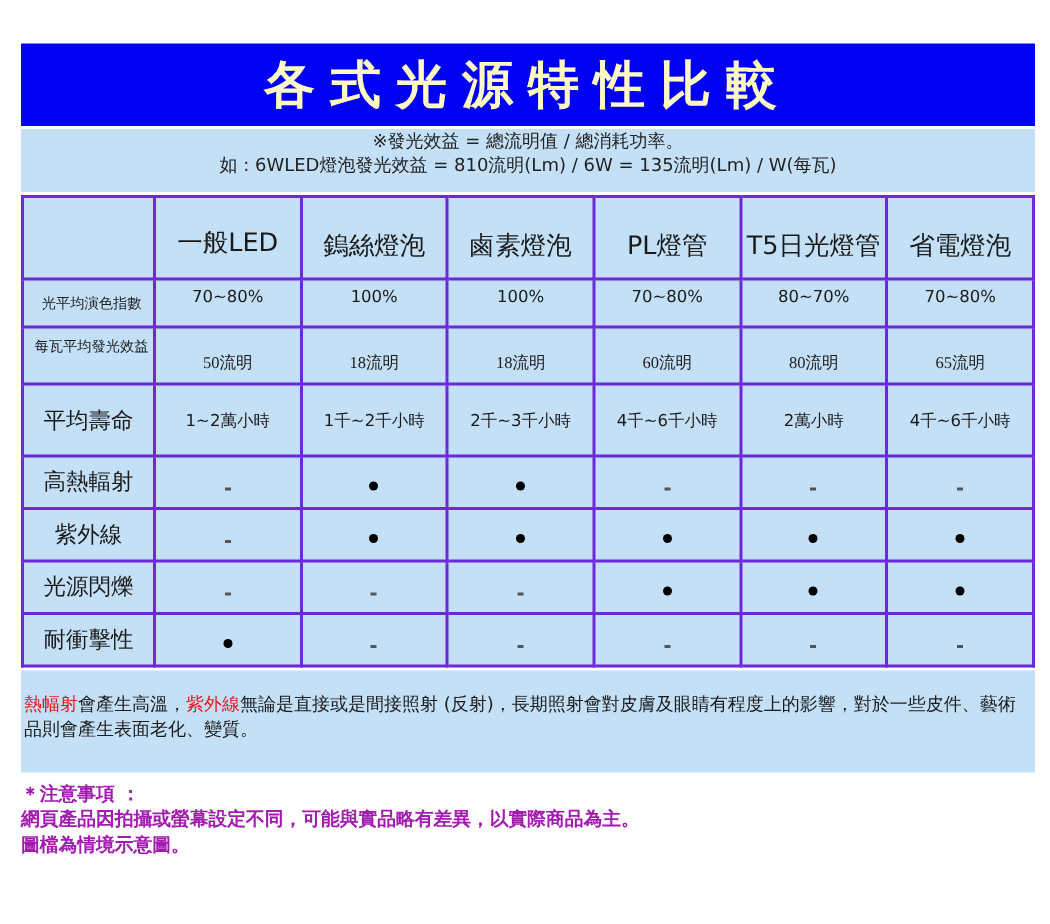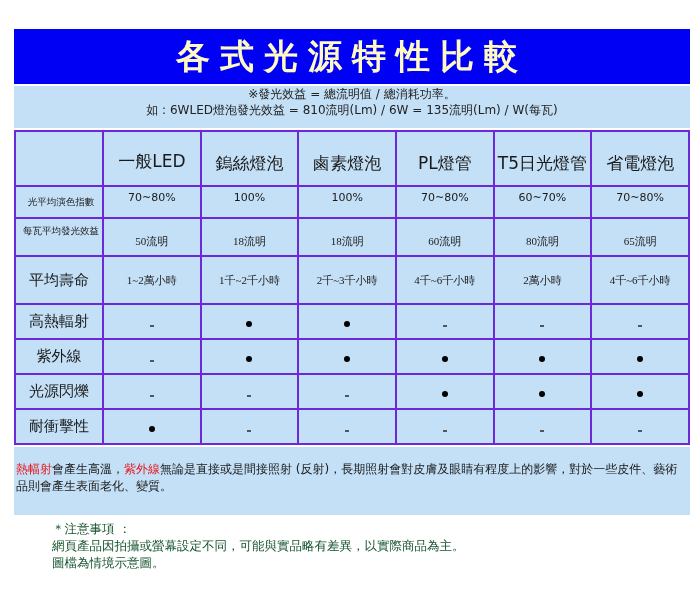--- a/index.html
+++ b/index.html
@@ -29,32 +29,32 @@
     th.lamp { height: 55px; font-size: 17px; vertical-align: top; padding-top: 10px; }
     th.lamp.first { vertical-align: bottom; padding-bottom: 12px; padding-top: 0; font-size: 17px; }
     td.rowlabel-small { font-size: 9.5px; text-align: left; padding-left: 4px; margin-left: 14px; }
     td.rowlabel-big { font-size: 15px; font-weight: bold; }
     td.val { font-size: 11px; }
     tr.r-cri td { height: 32px; }
     tr.r-cri td.val { vertical-align: top; padding-top: 4px; }
     tr.r-eff td { height: 38px; }
     tr.r-eff td.val { vertical-align: bottom; padding-bottom: 6px; font-family: Liberation Serif, serif; }
     tr.r-eff td.rowlabel-small { vertical-align: top; padding-top: 6px; }
-    tr.r-life td { height: 48px; font-family: Liberation Serif, serif; }
+    tr.r-life td { height: 48px; }
     tr.r-feat td { height: 35px; }
     .dot { display: inline-block; width: 6px; height: 6px; border-radius: 50%; background: #000; }
     .dash { display: inline-block; width: 4px; height: 2px; background: #555; }
     .note-box {
       margin-top: 2px; height: 68px; background: #c4e0f7; padding: 14px 2px 0 2px;
       font-size: 12px; line-height: 17px; color: #1a1a1a;
     }
     .red { color: #e8141b; }
     .notes {
       position: absolute; left: 14px; top: 520px; font-size: 12.5px; line-height: 17px;
-      font-weight: normal; color: #14532d; margin-left: 38px;
+      font-weight: bold; color: #a21caf;
     }
   </style>
 </head>
 <body>
 
 <div class="wrap">
   <div class="title-bar">各式光源特性比較</div>
 
   <div class="formula">
     <div>※發光效益 = 總流明值 / 總消耗功率。</div>
@@ -81,21 +81,21 @@
       <th class="lamp">T5日光燈管</th>
       <th class="lamp">省電燈泡</th>
     </tr>
 
     <tr class="r-cri">
       <td class="rowlabel-small">光平均演色指數</td>
       <td class="val">70~80%</td>
       <td class="val">100%</td>
       <td class="val">100%</td>
       <td class="val">70~80%</td>
-      <td class="val">60~70%</td>
+      <td class="val">80~70%</td>
       <td class="val">70~80%</td>
     </tr>
 
     <tr class="r-eff">
       <td class="rowlabel-small">每瓦平均發光效益</td>
       <td class="val">50流明</td>
       <td class="val">18流明</td>
       <td class="val">18流明</td>
       <td class="val">60流明</td>
       <td class="val">80流明</td>

